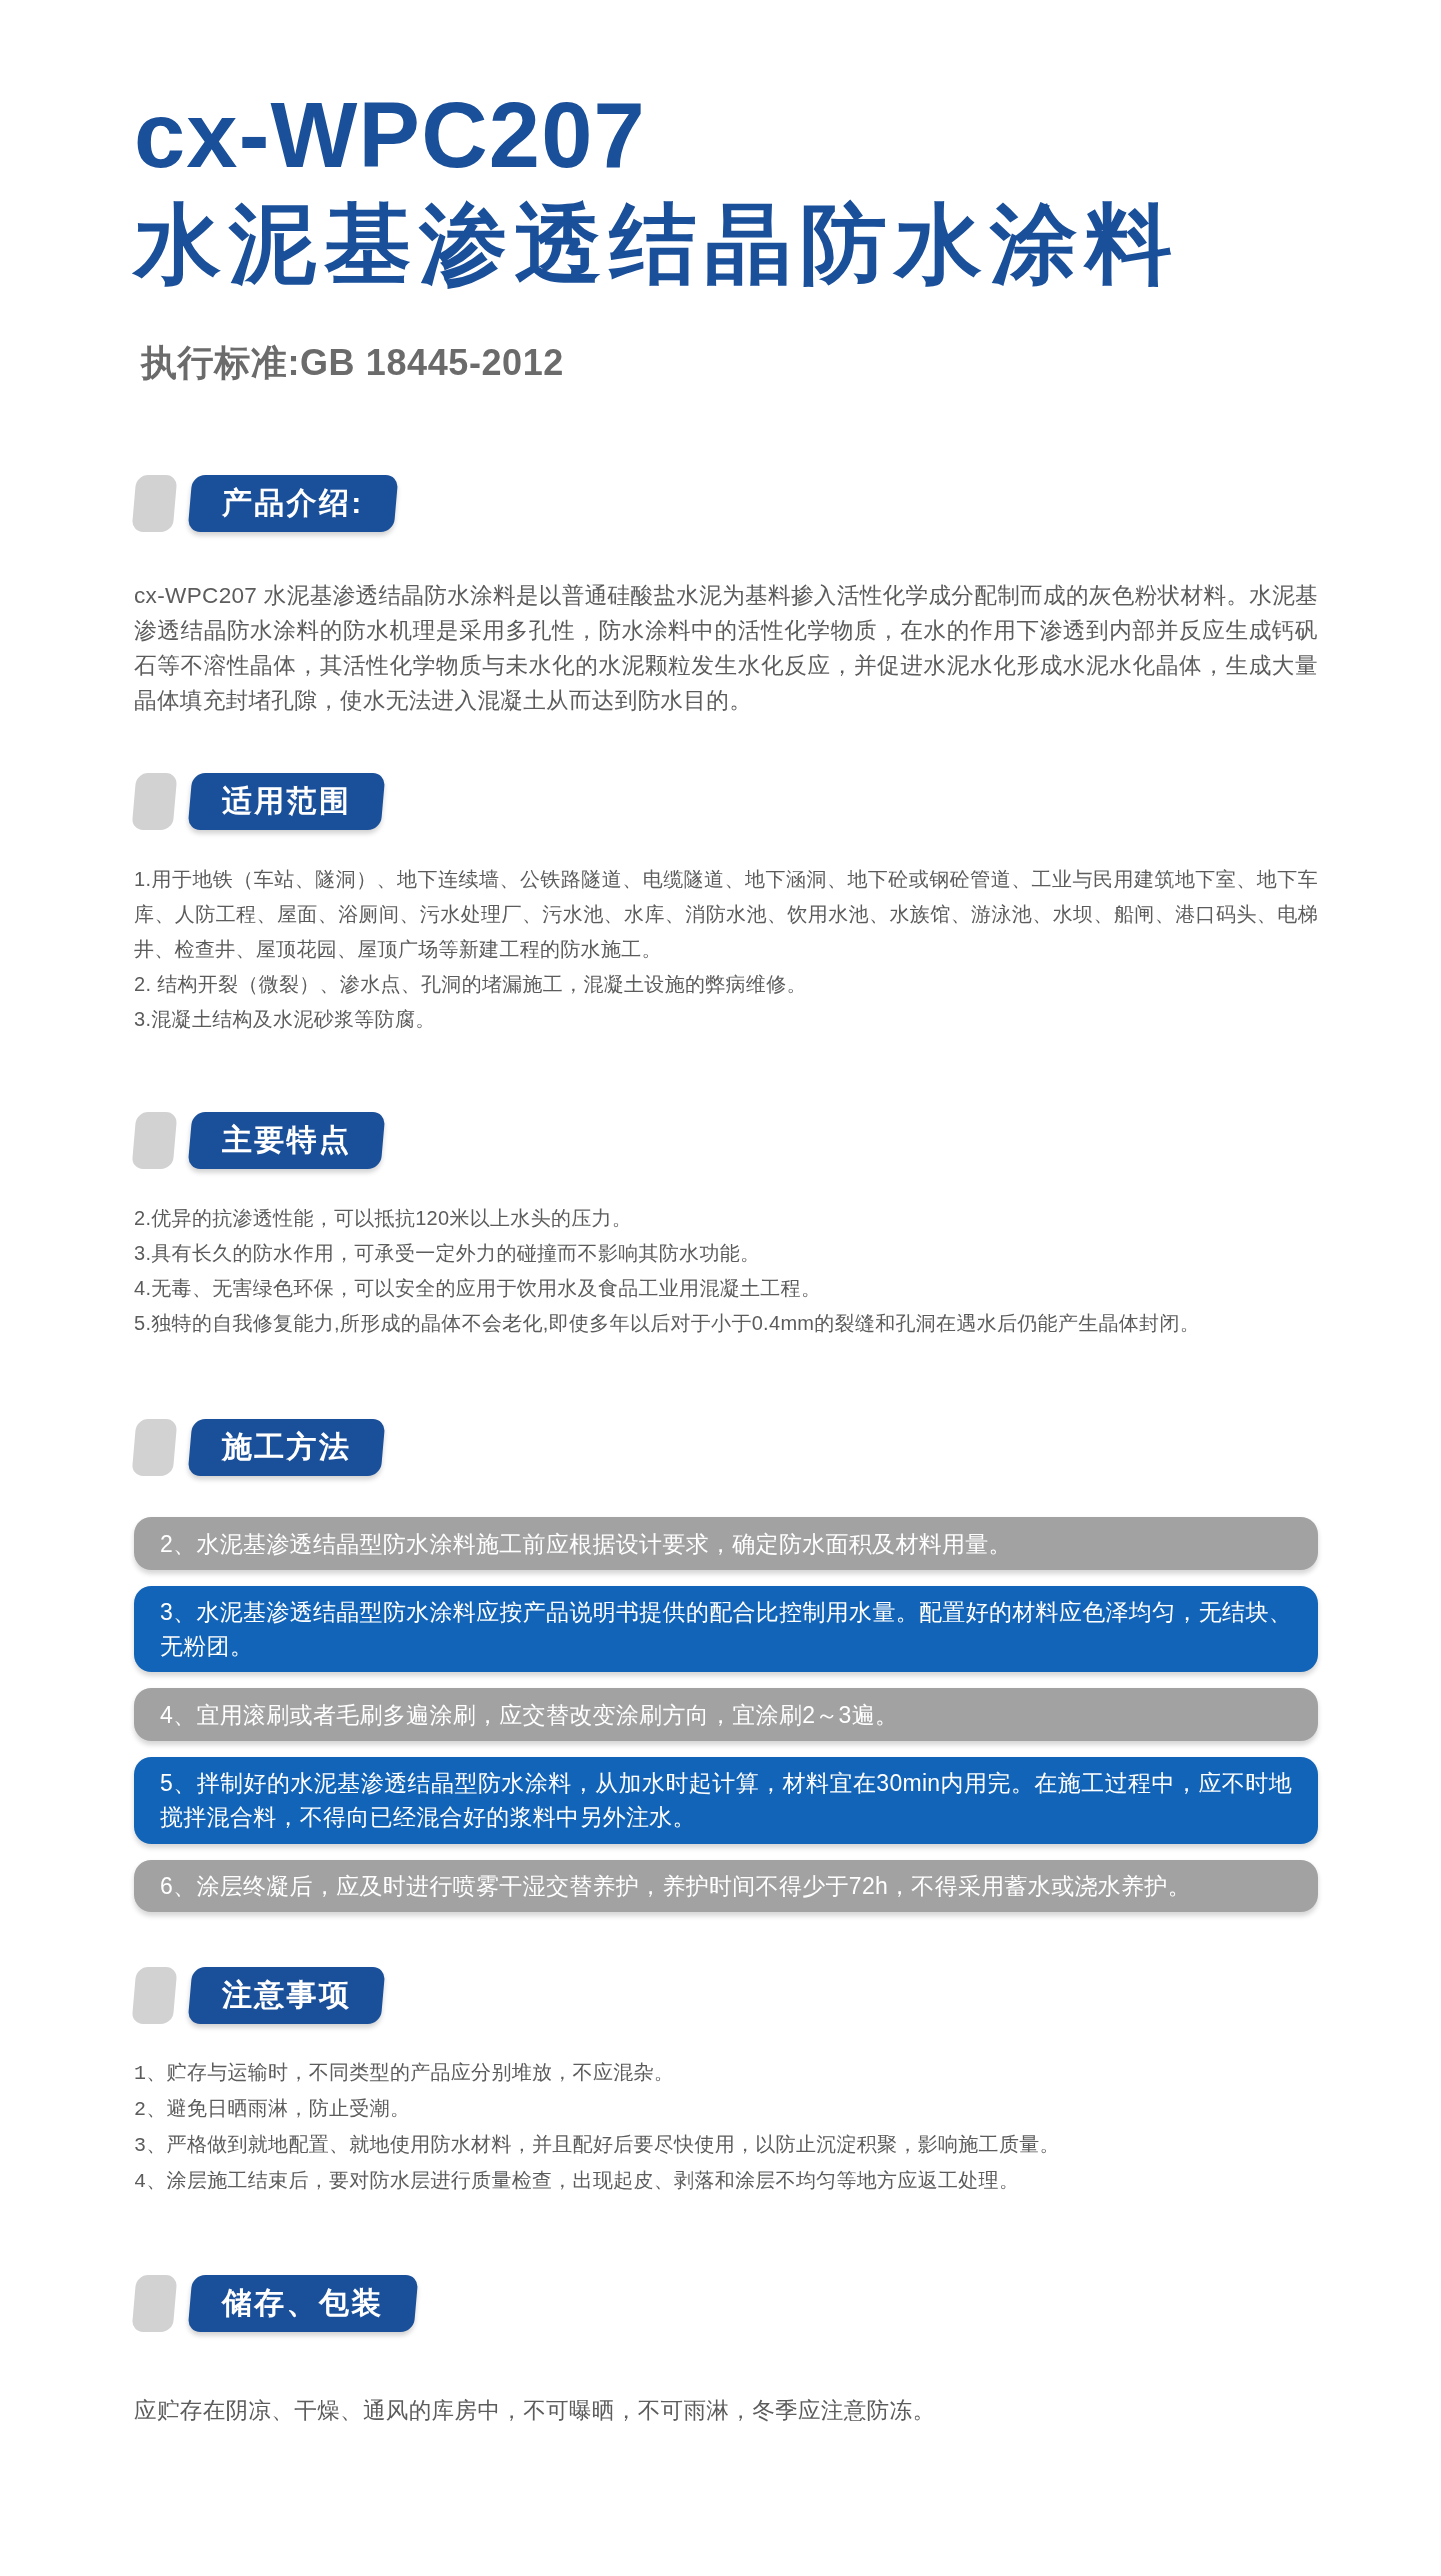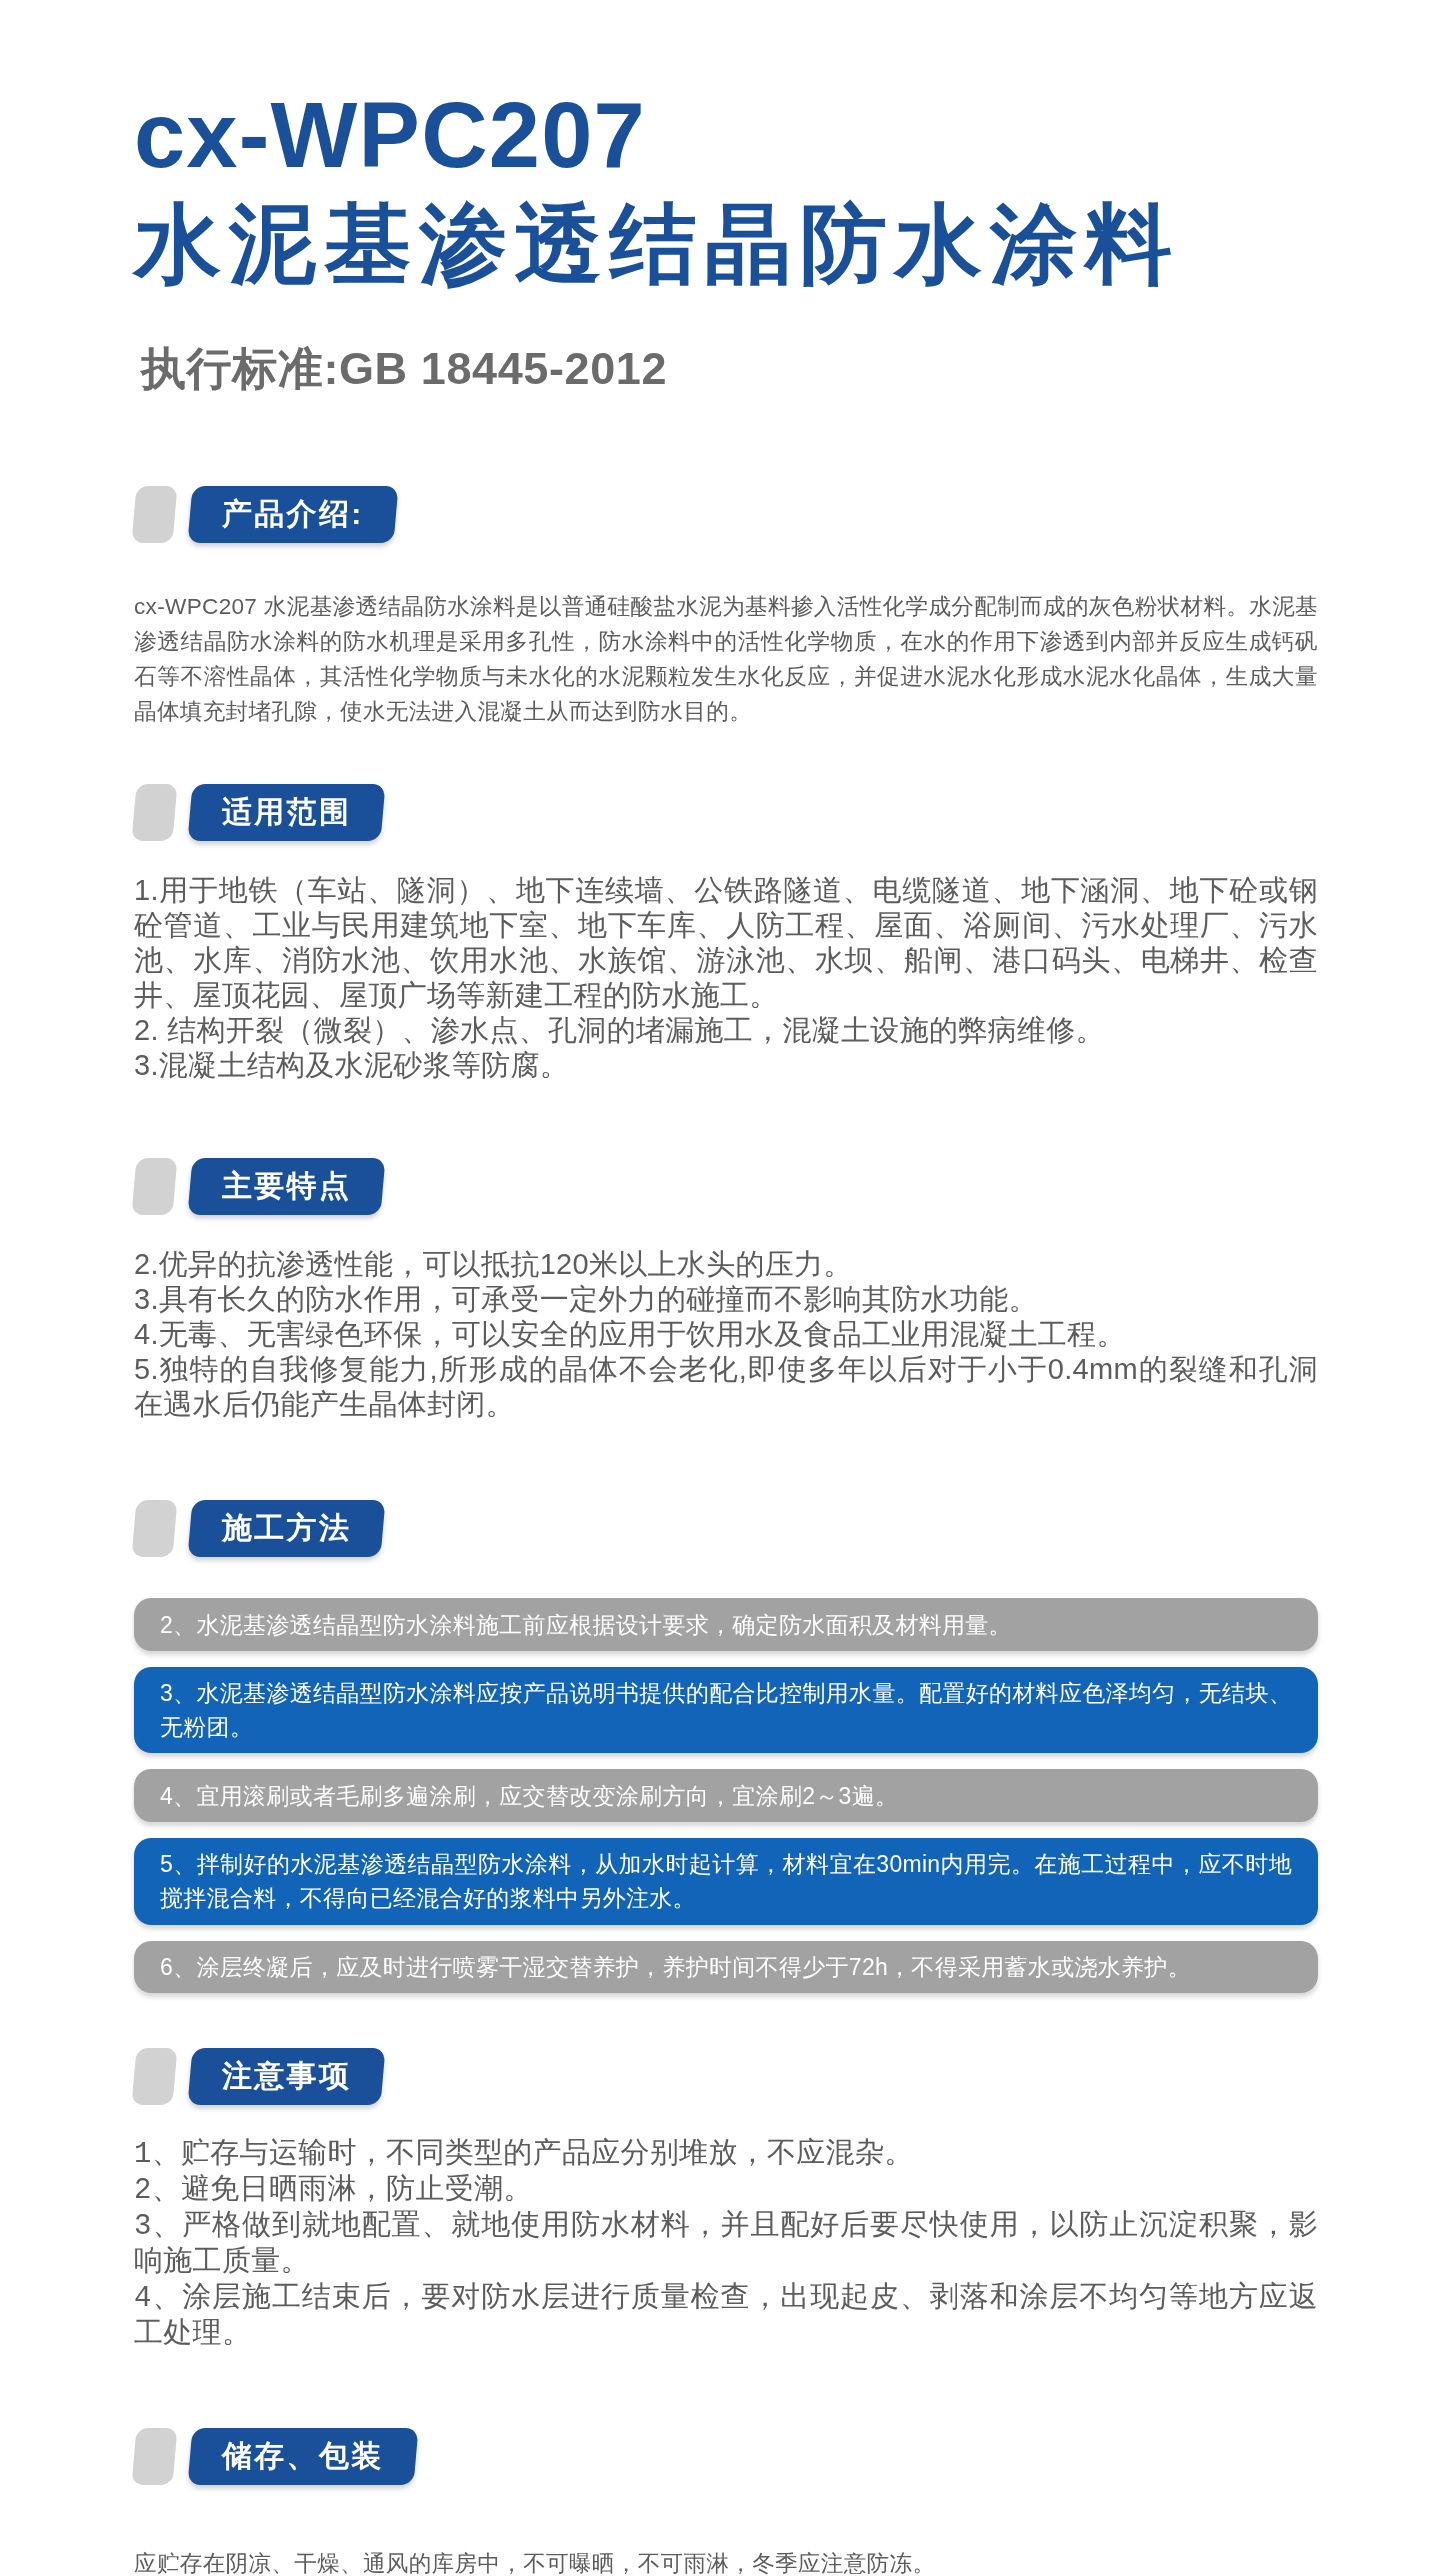--- a/index.html
+++ b/index.html
@@ -20,21 +20,21 @@
 
   .model{
     margin:0;font-size:92px;line-height:1.18;font-weight:800;
     color:var(--accent);letter-spacing:1.2px;
   }
   .name{
     margin:0;font-size:87px;line-height:1.25;font-weight:800;
     color:var(--accent);letter-spacing:8.1px;
   }
   .standard{
-    margin-top:41px;padding-left:7px;font-size:45px;font-weight:700;
+    margin-top:41px;padding-left:7px;font-size:36px;font-weight:700;
     color:var(--standard);letter-spacing:0.6px;
   }
 
   .sec{display:flex;align-items:stretch;height:57px;}
   .sec .tile{
     width:41px;border-radius:11.6px;background:var(--tile);
     transform:skewX(-5deg);flex:0 0 auto;
   }
   .sec .badge{
     margin-left:15px;background:var(--accent);border-radius:12.8px;
@@ -50,21 +50,21 @@
   .mt-scope{margin-top:55px;}
   .mt-features{margin-top:75px;}
   .mt-method{margin-top:78px;}
   .mt-notes{margin-top:55px;}
   .mt-storage{margin-top:75px;}
 
   .body-text{
     margin:46px 0 0;font-size:22.6px;line-height:35px;color:var(--body);
     text-align:justify;letter-spacing:0.3px;
   }
-  .list{margin:32px 0 0;font-size:29px;line-height:35px;color:var(--body);}
+  .list{margin:32px 0 0;font-size:20px;line-height:35px;color:var(--body);}
   .list p{margin:0;text-align:justify;letter-spacing:0.3px;}
   .notes-list{line-height:36px;font-family:Liberation Mono, monospace;}
 
   .steps{margin-top:41px;}
   .step{
     border-radius:17.4px;padding:9.3px 26px;color:#ffffff;font-size:23px;line-height:34px;
     margin-top:16px;text-align:justify;letter-spacing:0.3px;
     box-shadow:0 3.5px 5.8px rgba(0,0,0,0.16);
   }
   .step:first-child{margin-top:0;}

